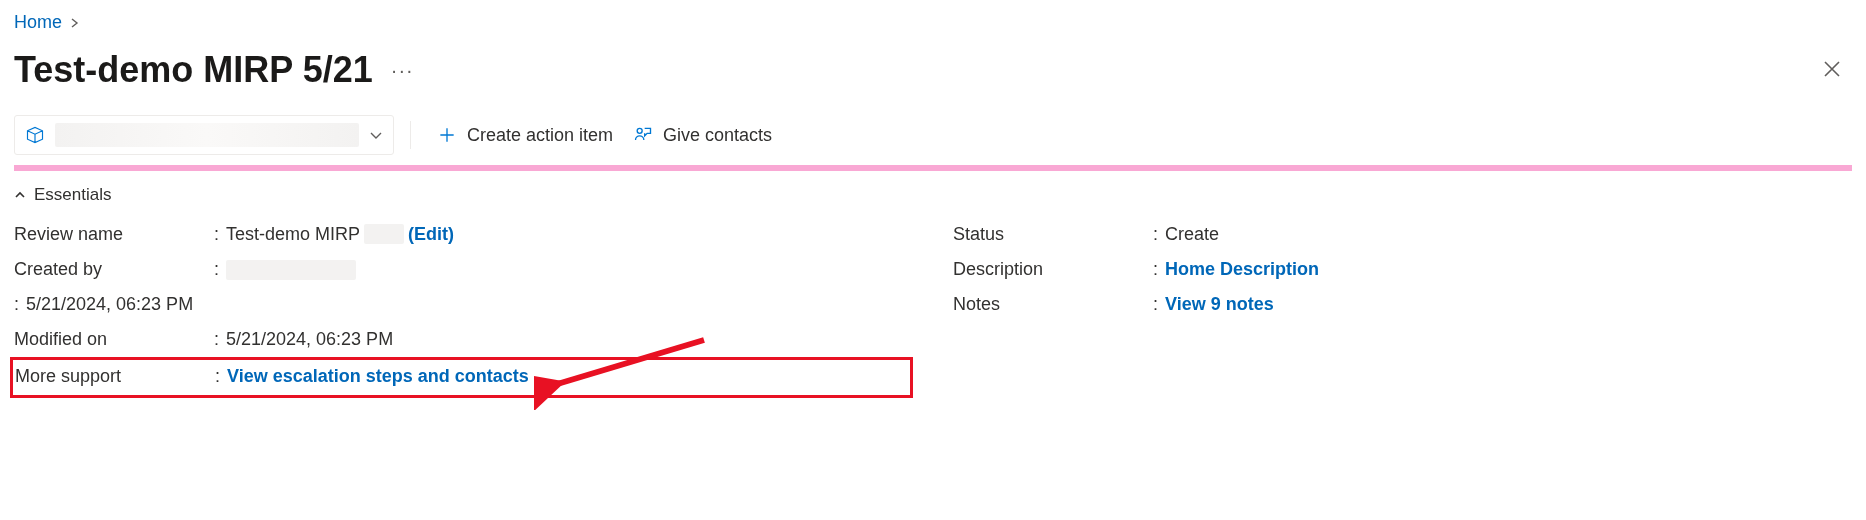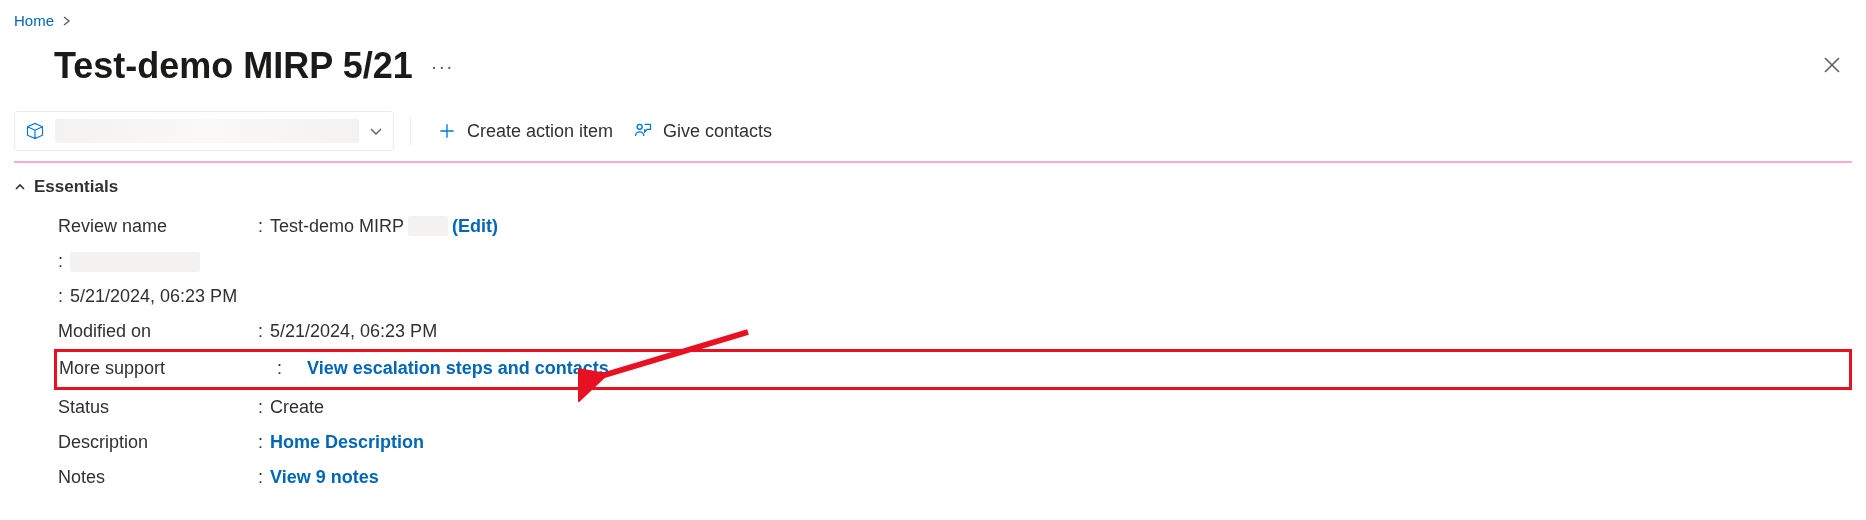--- a/index.html
+++ b/index.html
@@ -8,52 +8,52 @@
     padding: 10px 14px;
     font-family: "Segoe UI", Arial, sans-serif;
     font-size: 17px;
     color: #323130;
     background: #fff;
     width: 1866px;
   }
   a.link { color: #0067b8; text-decoration: none; }
   .underlined { text-decoration: underline; font-weight: bold; }
 
-  .breadcrumb { display: flex; align-items: center; gap: 8px; padding: 2px 0 10px 0; font-size: 15px; }
+  .breadcrumb { display: flex; align-items: center; gap: 8px; padding: 2px 0 10px 0; font-size: 18px; }
   .breadcrumb .chevron { color: #605e5c; font-size: 14px; }
 
   .title-row { display: flex; align-items: center; justify-content: space-between; padding: 6px 0 18px 0; }
-  .title-left { display: flex; align-items: center; gap: 18px; margin-left: 40px; }
+  .title-left { display: flex; align-items: center; gap: 18px; }
   .title { font-size: 36px; font-weight: 600; color: #1b1a19; }
   .ellipsis { color: #605e5c; font-size: 20px; letter-spacing: 1px; cursor: pointer; }
   .close-btn { font-size: 26px; color: #605e5c; padding: 4px 10px; cursor: pointer; line-height: 1; }
 
-  .toolbar { display: flex; align-items: center; border-bottom: 2px solid #f9a8d4; padding: 6px 0 10px 0; gap: 0; }
+  .toolbar { display: flex; align-items: center; border-bottom: 6px solid #f9a8d4; padding: 6px 0 10px 0; gap: 0; }
   .toolbar-group { display: flex; align-items: center; }
   .resource-picker {
     display: flex; align-items: center; gap: 10px;
     border: 1px solid #edebe9; border-radius: 3px;
     padding: 6px 10px; width: 380px; height: 40px;
     background: #fff;
   }
   .resource-picker .blur {
     flex: 1; height: 24px;
     background: linear-gradient(90deg,#f3f2f1 0%,#faf9f8 50%,#f3f2f1 100%);
     border-radius: 2px;
   }
   .chev-down { width: 14px; height: 14px; stroke: #605e5c; stroke-width: 1.4; fill: none; }
   .divider { width: 1px; height: 28px; background: #edebe9; margin: 0 16px; }
   .toolbar-btn { display: flex; align-items: center; gap: 10px; padding: 6px 10px; cursor: pointer; color: #323130; font-size: 18px; }
   .toolbar-btn .icon { width: 20px; height: 20px; stroke: #0078d4; stroke-width: 1.6; fill: none; }
   .package-icon { width: 20px; height: 20px; stroke: #0078d4; stroke-width: 1.4; fill: none; }
 
-  .section-header { display: flex; align-items: center; gap: 8px; font-weight: 700; font-size: 17px; padding: 14px 0 10px 0; cursor: pointer; }
+  .section-header { display: flex; align-items: center; gap: 8px; font-weight: 400; font-size: 17px; padding: 14px 0 10px 0; cursor: pointer; }
   .section-header .caret { width: 12px; height: 12px; stroke: #323130; stroke-width: 1.6; fill: none; }
 
-  .props { display: grid; grid-template-columns: 1fr; column-gap: 40px; padding: 2px 0; margin-left: 44px; }
+  .props { display: grid; grid-template-columns: 1fr 1fr; column-gap: 40px; padding: 2px 0; }
   .prop-col { }
   .prop-row { display: flex; align-items: center; padding: 7px 0; font-size: 18px; }
   .prop-label { width: 200px; color: #323130; flex-shrink: 0; }
   .prop-sep { width: 12px; flex-shrink: 0; }
   .prop-val { display: flex; align-items: flex-start; gap: 4px; }
   .val-blur { display:inline-block; width: 130px; height: 20px; background:#f3f2f1; border-radius:2px; }
   .more-support-box {
     border: 3px solid #e81123; padding: 2px 6px 4px 2px; margin-left: -4px;
     display: flex; align-items: center;
   }
@@ -127,36 +127,37 @@
     <div class="prop-row">
       <div class="prop-label">Review name</div>
       <div class="prop-sep">:</div>
       <div class="prop-val">
         <span>Test-demo MIRP</span>
         <span class="val-blur" style="width:40px"></span>
         <a class="link underlined">(Edit)</a>
       </div>
     </div>
     <div class="prop-row">
+      <div class="prop-label">Created by</div>
       <div class="prop-sep">:</div>
       <div class="prop-val">
           <span class="val-blur"></span>
         </div>
     </div>
     <div class="prop-row">
       <div class="prop-sep">:</div>
       <div class="prop-val">5/21/2024, 06:23 PM</div>
     </div>
     <div class="prop-row">
       <div class="prop-label">Modified on</div>
       <div class="prop-sep">:</div>
       <div class="prop-val">5/21/2024, 06:23 PM</div>
     </div>
     <div class="more-support-box">
-      <div class="prop-row" style="padding:4px 0;gap:18px;">
+      <div class="prop-row" style="padding:4px 0;">
         <div class="prop-label">More support</div>
         <div class="prop-sep">:</div>
         <div class="prop-val">
           <a class="link underlined">View escalation steps and contacts</a>
         </div>
       </div>
     </div>
     <div class="arrow-wrap">
       <svg class="arrow-svg arrow-annot" viewBox="0 0 180 80">
         <defs>

